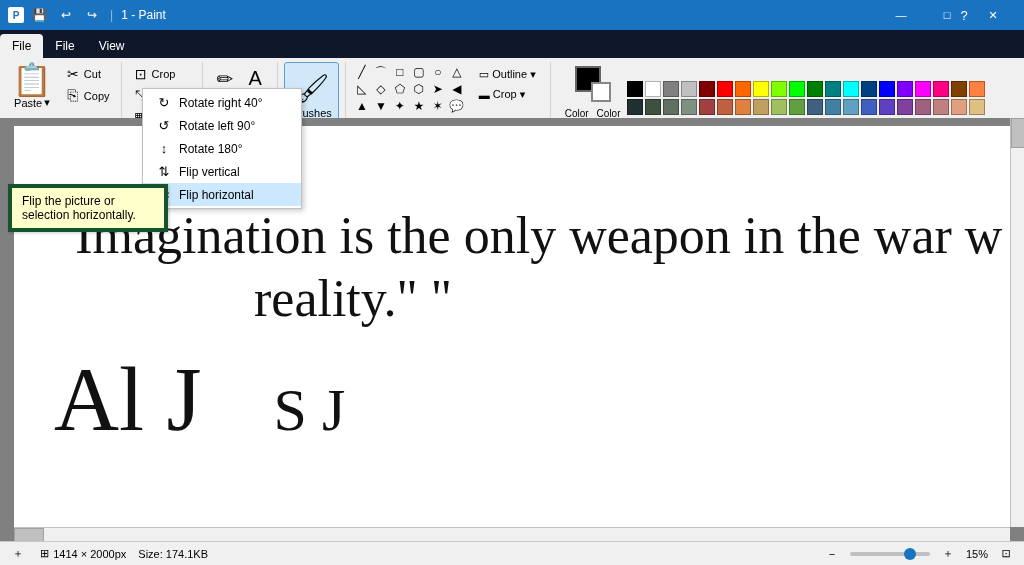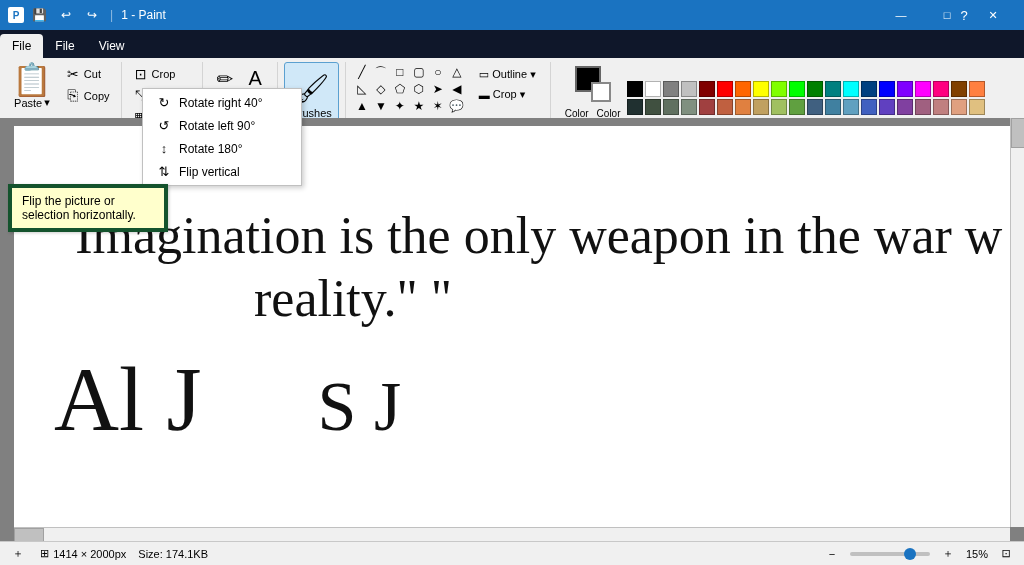--- a/index.html
+++ b/index.html
@@ -564,37 +564,41 @@
     <span>Rotate left 90°</span>
   </div>
   <div class="dropdown-item">
     <span class="dropdown-icon">↕</span>
     <span>Rotate 180°</span>
   </div>
   <div class="dropdown-item">
     <span class="dropdown-icon">⇅</span>
     <span>Flip vertical</span>
   </div>
+  <div class="dropdown-item highlighted">
+    <span class="dropdown-icon">⇄</span>
+    <span>Flip horizontal</span>
+  </div>
 </div>
 
 <div class="tooltip">
   <span>Flip the picture or selection horizontally.</span>
 </div>
 
 <div class="canvas-area">
   <div class="canvas-inner">
     <div class="canvas-content">
       <div class="quote-text">
         "Imagination is the only weapon in the war w
       </div>
       <div class="quote-second-line">
         reality." "
       </div>
       <div class="quote-bottom">
-        <span style="font-size:90px;text-align:center;"> Al  J</span><span style="font-size:70px; margin-left: 116px;">S J</span>
+        <span style="font-size:90px;text-align:center;"> Al  J</span><span style="font-size:60px; margin-left: 72px;">S J</span>
       </div>
     </div>
   </div>
   <div class="canvas-scroll-v">
     <div class="scrollbar-v-thumb"></div>
   </div>
   <div class="canvas-scroll-h">
     <div class="scrollbar-h-thumb"></div>
   </div>
 </div>

